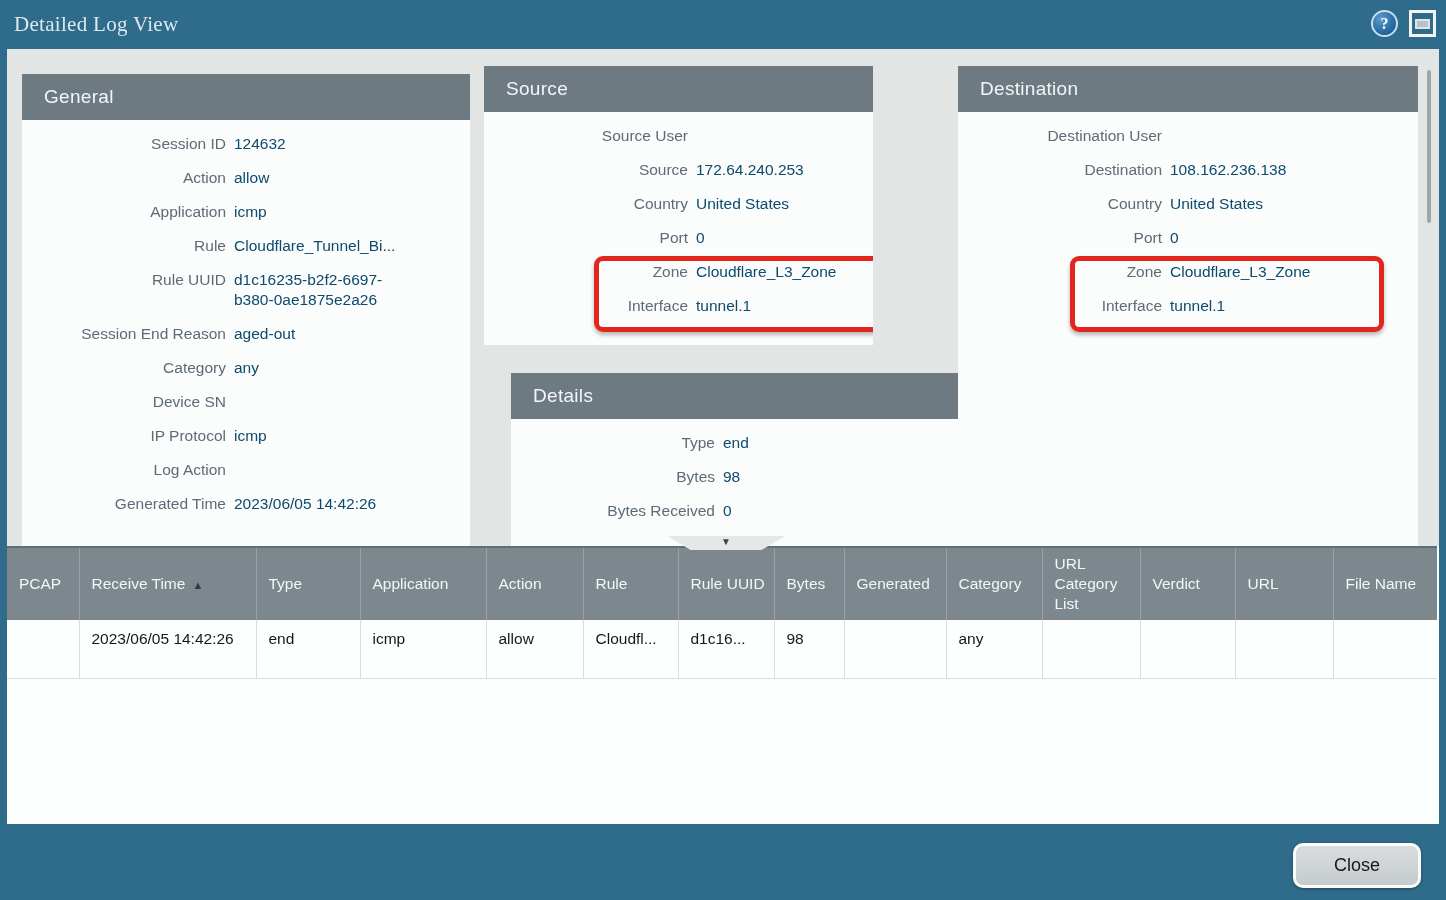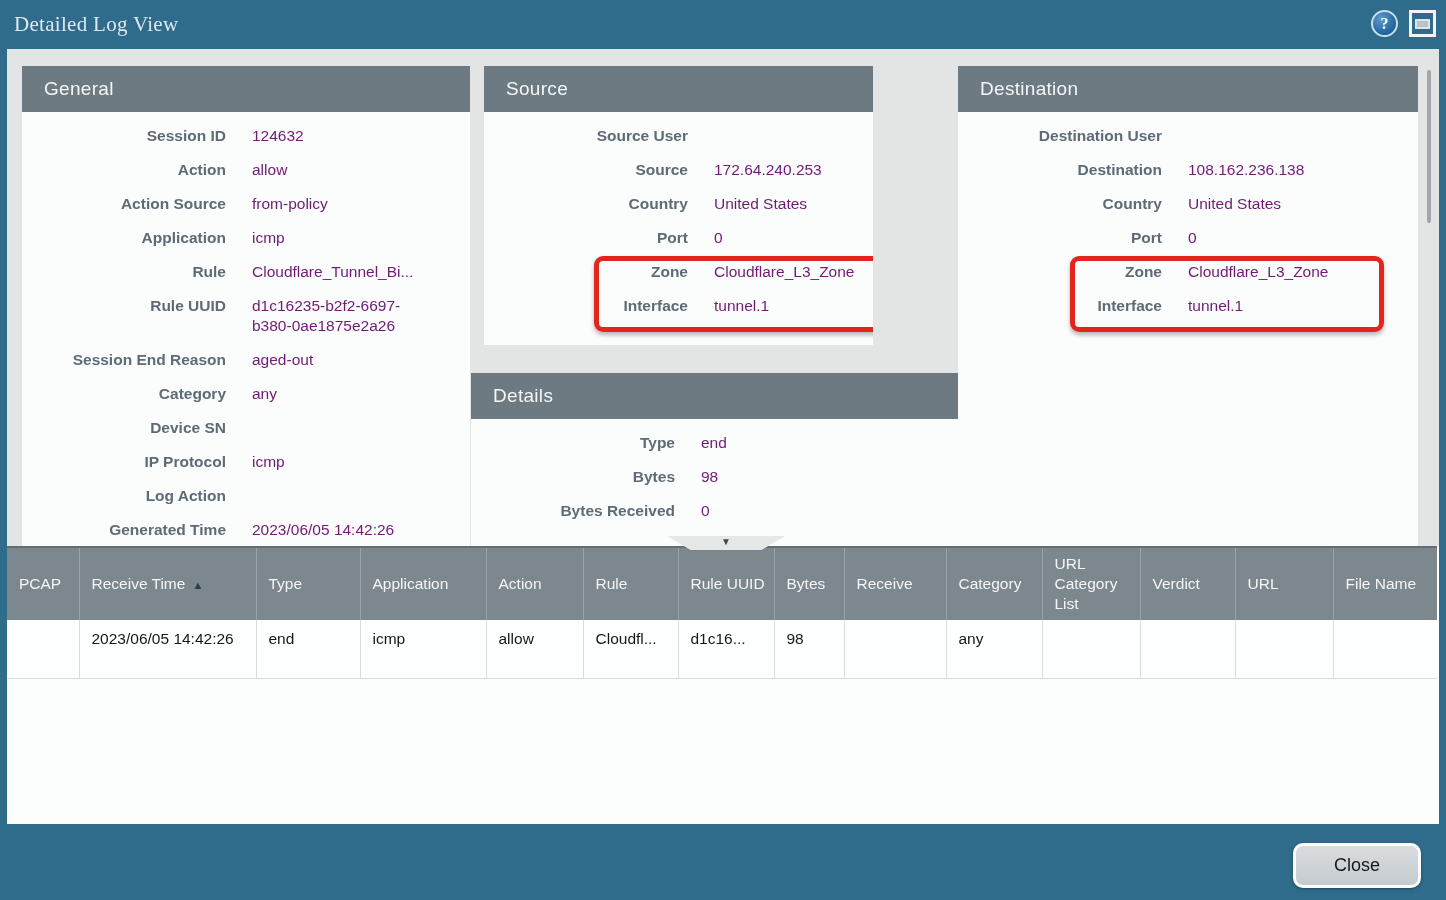--- a/index.html
+++ b/index.html
@@ -19,30 +19,30 @@
     border:2px solid #C9DEED; color:#fff; font-weight:bold; font-size:16px;
     display:flex; align-items:center; justify-content:center; cursor:pointer; }
   .restore-icon { width:27px; height:27px; border:3px solid #F2F4F5;
     display:flex; align-items:center; justify-content:center; cursor:pointer; }
   .restore-icon .inner { width:15px; height:10px; border:2px solid #DDE3E6; background:#B9C3C9; }
 
   
   .panels-region { position:absolute; left:7px; top:49px; width:1432px; height:497px;
     background:#E3E5E5; overflow:hidden; }
   .panel { position:absolute; overflow:hidden; }
-  #panel-general     { left:15px;  top:17px;  width:448px; height:480px; }
+  #panel-general     { left:15px;  top:25px;  width:448px; height:480px; }
   #panel-source      { left:477px; top:17px;  width:389px; height:279px; }
-  #panel-details     { left:464px; top:324px; width:546px; height:173px; }
+  #panel-details     { left:504px; top:324px; width:546px; height:173px; }
   #panel-destination { left:951px; top:17px;  width:460px; height:480px; }
   .panel-header { height:46px; background:var(--hdr,#6E7A82); color:#F3F6F7;
     font-size:19px; display:flex; align-items:center; padding-left:22px; letter-spacing:.3px; }
   .panel-body { background:#FBFCFC; height:calc(100% - 46px); padding-top:14px; overflow:hidden; }
   .kv-row { display:flex; align-items:flex-start; padding-bottom:14px; }
-  .kv-label { flex:0 0 204px; text-align:right; color:#5E6B76; font-size:15.5px; line-height:20px;font-weight:bold; }
-  .kv-value { margin-left:26px; color:#701a75; font-size:15.5px; line-height:20px; flex:1; word-break:break-word; }
+  .kv-label { flex:0 0 204px; text-align:right; color:#5E6B76; font-size:15.5px; line-height:20px; }
+  .kv-value { margin-left:8px; color:#0c4a6e; font-size:15.5px; line-height:20px; flex:1; word-break:break-word; }
   #panel-general .kv-value { max-width:178px; }
 
   
   .annotation { position:absolute; border:5px solid var(--red,#E3261D); border-radius:9px;
     box-shadow:0 3px 4px rgba(0,0,0,.28); pointer-events:none; }
   #panel-source .annotation      { left:110px; top:190px; width:300px; height:76px; }
   #panel-destination .annotation { left:112px; top:190px; width:314px; height:76px; }
 
   
   .v-scrollbar { position:absolute; right:8px; top:21px; width:4px; height:153px;
@@ -98,24 +98,20 @@
       <span>General</span>
     </div>
     <div class="panel-body">
         <div class="kv-row">
           <span class="kv-label">Session ID</span>
           <span class="kv-value">124632</span>
         </div>
         <div class="kv-row">
           <span class="kv-label">Action</span>
           <span class="kv-value">allow</span>
-        </div>
-        <div class="kv-row">
-          <span class="kv-label">Action Source</span>
-          <span class="kv-value">from-policy</span>
         </div>
         <div class="kv-row">
           <span class="kv-label">Application</span>
           <span class="kv-value">icmp</span>
         </div>
         <div class="kv-row">
           <span class="kv-label">Rule</span>
           <span class="kv-value">Cloudflare_Tunnel_Bi...</span>
         </div>
         <div class="kv-row">
@@ -262,21 +258,21 @@
       <thead>
         <tr>
           <th>PCAP</th>
           <th>Receive Time<span class="sort-arrow">▲</span></th>
           <th>Type</th>
           <th>Application</th>
           <th>Action</th>
           <th>Rule</th>
           <th>Rule UUID</th>
           <th>Bytes</th>
-          <th>Receive</th>
+          <th>Generated</th>
           <th>Category</th>
           <th>URL Category List</th>
           <th>Verdict</th>
           <th>URL</th>
           <th>File Name</th>
         </tr>
       </thead>
       <tbody>
         <tr>
           <td></td>

